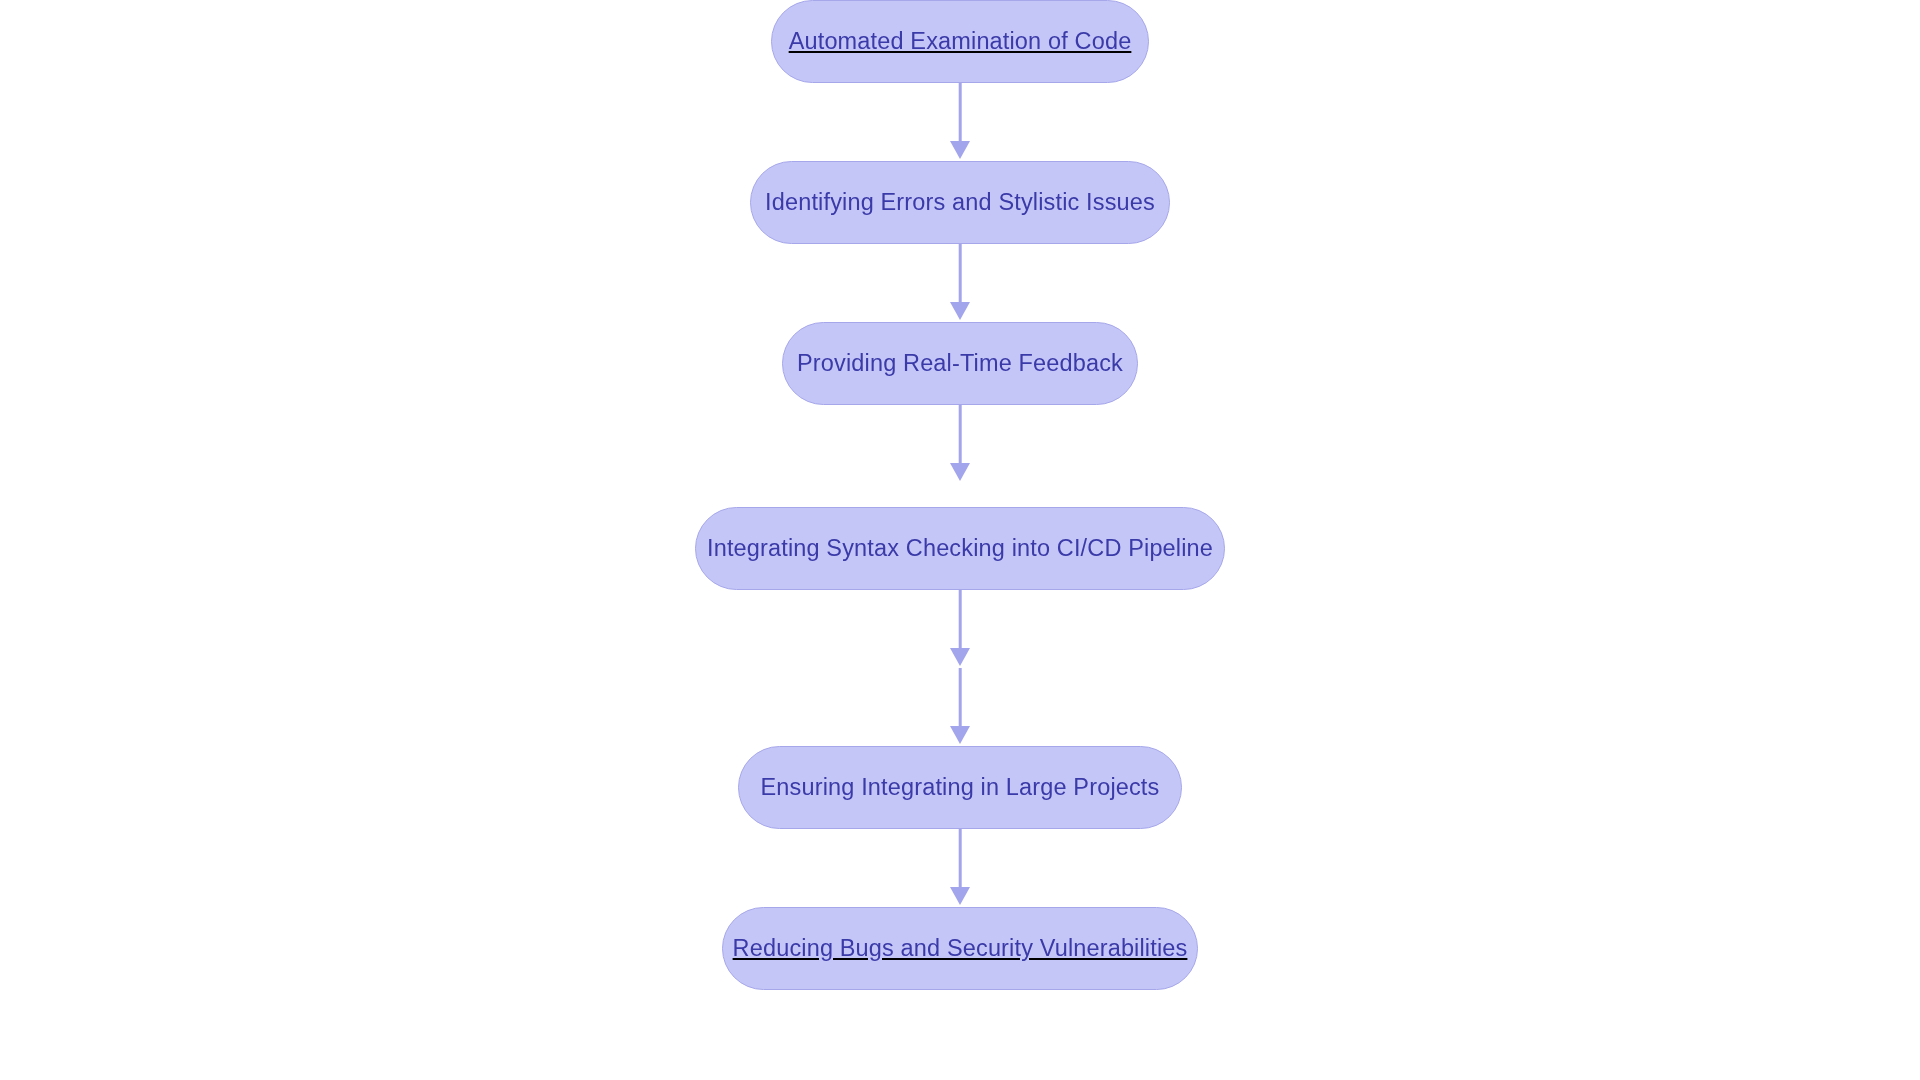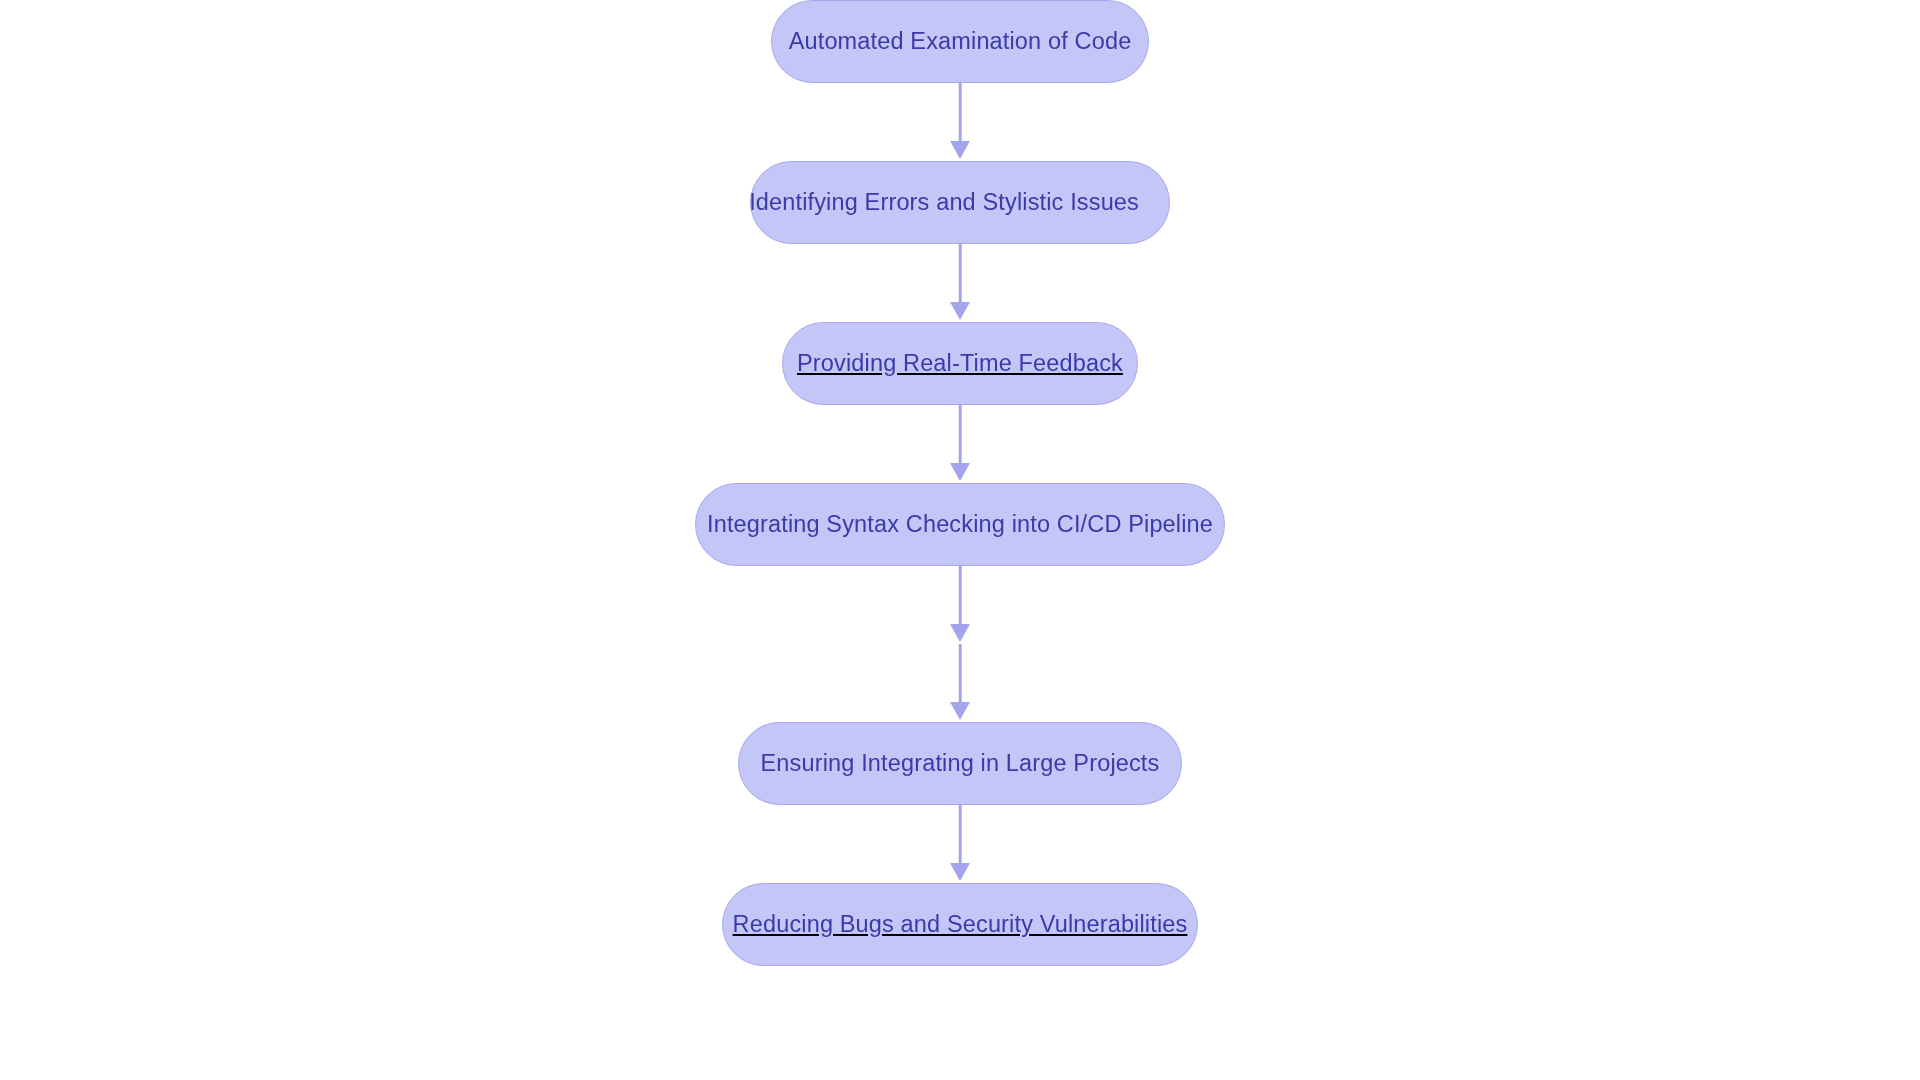--- a/index.html
+++ b/index.html
@@ -80,24 +80,24 @@
     top: 58px;
     transform: translateX(-50%);
     width: 0;
     height: 0;
     border-left: 10px solid transparent;
     border-right: 10px solid transparent;
     border-top: 18px solid #a2a4ec;
   }
 
   
-  .w-0 { width: 378px; }
-  .w-1 { width: 420px; justify-content: flex-end; }
-  .w-2 { width: 356px; text-decoration: underline; }
-  .w-3 { width: 530px; }
+  .w-0 { width: 378px; text-decoration: underline; }
+  .w-1 { width: 420px; }
+  .w-2 { width: 356px; }
+  .w-3 { width: 530px; margin-top: 24px; }
   .w-4 { width: 356px; }
   .w-5 { width: 444px; }
   .w-6 { width: 476px; text-decoration: underline; }
 </style>
 </head>
 <body>
 
 <div id="flow-root">
   <div class="flow-column">
 

